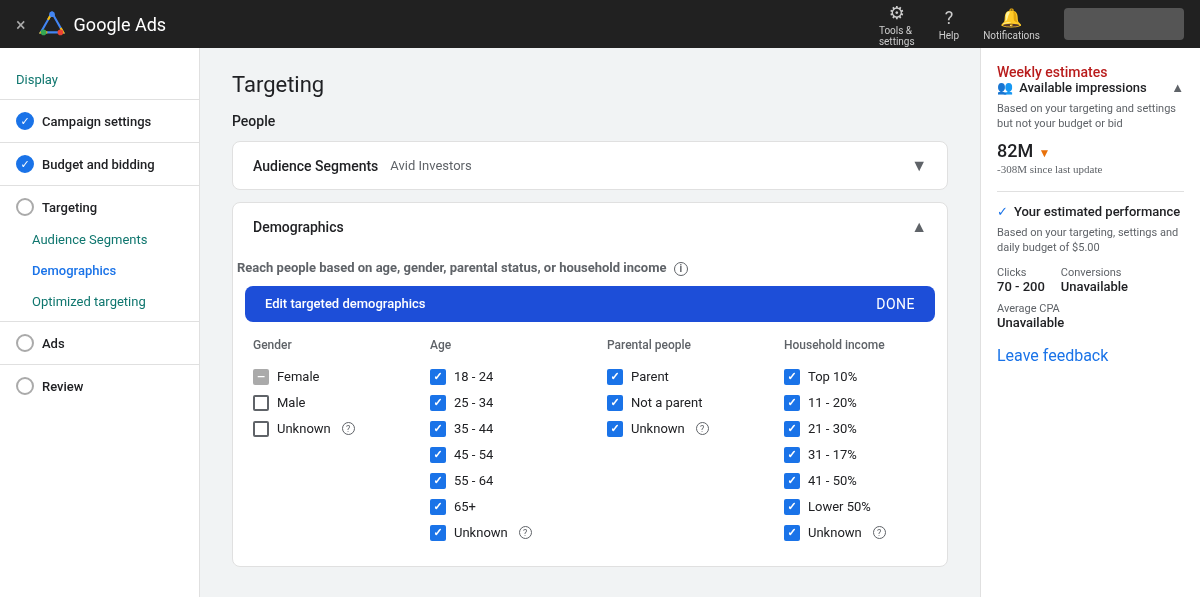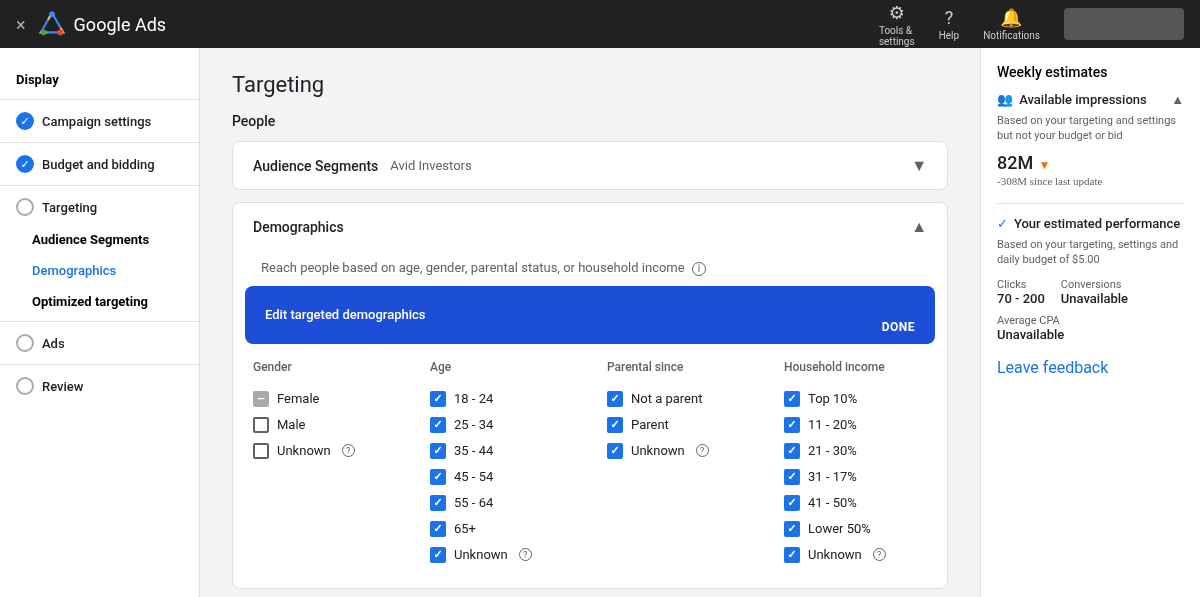--- a/index.html
+++ b/index.html
@@ -18,21 +18,21 @@
     .topnav-actions { display: flex; align-items: center; gap: 24px; }
     .topnav-action { display: flex; flex-direction: column; align-items: center; color: #ccc; font-size: 10px; cursor: pointer; gap: 2px; }
     .topnav-action-icon { font-size: 18px; }
     .topnav-search { background: #555; border: none; border-radius: 4px; width: 120px; height: 32px; }
 
     
     .layout { display: flex; margin-top: 48px; height: calc(100vh - 48px); }
 
     
     .sidebar { width: 200px; background: white; padding: 16px 0; border-right: 1px solid #e0e0e0; flex-shrink: 0; overflow-y: auto; }
-    .sidebar-item { padding: 8px 16px; cursor: pointer; display: flex; align-items: center; gap: 8px; font-size: 13px; color: #000000; font-weight: bold; }
+    .sidebar-item { padding: 8px 16px; cursor: pointer; display: flex; align-items: center; gap: 8px; font-size: 13px; color: #0f766e; }
     .sidebar-item.active { color: #1a73e8; font-weight: 500; }
     .sidebar-item.section-header { font-size: 13px; color: #202124; font-weight: 500; padding-left: 16px; }
     .sidebar-item.sub { padding-left: 32px; font-size: 13px; }
     .sidebar-item.sub.active { color: #1a73e8; font-weight: 500; }
     .sidebar-circle { width: 18px; height: 18px; border-radius: 50%; border: 2px solid #aaa; display: flex; align-items: center; justify-content: center; flex-shrink: 0; }
     .sidebar-circle.filled { background: #1a73e8; border-color: #1a73e8; color: white; font-size: 11px; }
     .sidebar-divider { height: 1px; background: #e0e0e0; margin: 4px 0; }
 
     
     .main { flex: 1; overflow-y: auto; padding: 24px 32px; }
@@ -43,43 +43,43 @@
     .card { background: white; border-radius: 8px; border: 1px solid #e0e0e0; margin-bottom: 12px; overflow: hidden; }
     .card-header { display: flex; align-items: center; justify-content: space-between; padding: 14px 20px; cursor: pointer; }
     .card-header-title { font-size: 14px; font-weight: 500; color: #202124; }
     .card-header-subtitle { font-size: 13px; color: #5f6368; margin-left: 12px; }
     .card-header-left { display: flex; align-items: center; }
     .chevron { font-size: 16px; color: #5f6368; }
 
     
     .demo-card { background: white; border: 1px solid #e0e0e0; border-radius: 8px; overflow: hidden; }
     .demo-header { display: flex; align-items: center; justify-content: space-between; padding: 14px 20px; }
-    .demo-description { font-size: 13px; color: #5f6368; padding: 10px 28px; }
+    .demo-description { font-size: 13px; color: #5f6368; padding: 10px 4px; font-weight: bold; }
     .info-icon { display: inline-flex; align-items: center; justify-content: center; width: 14px; height: 14px; border-radius: 50%; border: 1px solid #5f6368; color: #5f6368; font-size: 10px; margin-left: 4px; vertical-align: middle; cursor: pointer; }
 
     
     .edit-bar { background: #1d4ed8; display: flex; align-items: center; justify-content: space-between; padding: 10px 20px; margin: 0 12px; border-radius: 8px; }
     .edit-bar-title { color: white; font-size: 13px; font-weight: 500; }
-    .edit-bar-done { color: white; font-size: 12px; font-weight: 700; cursor: pointer; letter-spacing: 0.5px; margin-top: 24px; }
+    .edit-bar-done { color: white; font-size: 14px; font-weight: 400; cursor: pointer; letter-spacing: 0.5px; }
 
     
     .demo-table { display: grid; grid-template-columns: 1fr 1fr 1fr 1fr; padding: 8px 12px 12px; gap: 18px; }
     .demo-col { padding: 8px; }
     .demo-col-header { font-size: 12px; font-weight: 500; color: #5f6368; margin-bottom: 8px; padding-bottom: 4px; }
     .demo-row { display: flex; align-items: center; gap: 8px; padding: 5px 0; font-size: 13px; color: #202124; }
     .cb-blue { width: 16px; height: 16px; background: #1a73e8; border-radius: 2px; display: flex; align-items: center; justify-content: center; flex-shrink: 0; }
     .cb-blue::after { content: '✓'; color: white; font-size: 11px; font-weight: bold; }
     .cb-gray { width: 16px; height: 16px; background: #aaa; border-radius: 2px; display: flex; align-items: center; justify-content: center; flex-shrink: 0; }
     .cb-gray::after { content: '—'; color: white; font-size: 10px; font-weight: bold; }
     .cb-empty { width: 16px; height: 16px; border: 2px solid #5f6368; border-radius: 2px; flex-shrink: 0; }
     .help-icon { display: inline-flex; align-items: center; justify-content: center; width: 13px; height: 13px; border-radius: 50%; border: 1px solid #5f6368; color: #5f6368; font-size: 9px; margin-left: 3px; cursor: pointer; flex-shrink: 0; }
 
     
     .right-panel { width: 220px; background: white; border-left: 1px solid #e0e0e0; padding: 16px; flex-shrink: 0; overflow-y: auto; }
-    .right-panel-title { font-size: 14px; font-weight: 500; color: #000000; margin-bottom: 12px; }
+    .right-panel-title { font-size: 14px; font-weight: 500; color: #b91c1c; }
     .estimates-section { margin-bottom: 16px; }
     .estimates-header { display: flex; align-items: center; justify-content: space-between; margin-bottom: 6px; }
     .estimates-label { font-size: 13px; font-weight: 500; color: #202124; display: flex; align-items: center; gap: 6px; }
     .estimates-desc { font-size: 11px; color: #5f6368; line-height: 1.4; margin-bottom: 8px; }
     .impressions-value { font-size: 18px; font-weight: 500; color: #202124; }
     .impressions-sub { font-size: 11px; color: #5f6368; margin-top: 2px; font-family: Liberation Serif, serif; }
     .divider { height: 1px; background: #e0e0e0; margin: 12px 0; }
     .performance-section {}
     .perf-header { display: flex; align-items: center; gap: 6px; font-size: 13px; font-weight: 500; color: #202124; margin-bottom: 6px; }
     .perf-desc { font-size: 11px; color: #5f6368; line-height: 1.4; margin-bottom: 10px; }
@@ -244,28 +244,28 @@
             <span>65+</span>
           </div>
           <div class="demo-row">
             <div class="cb-blue"></div>
             <span>Unknown</span>
             <span class="help-icon">?</span>
           </div>
         </div>
 
         <div class="demo-col">
-          <div class="demo-col-header">Parental since</div>
+          <div class="demo-col-header">Parental people</div>
+          <div class="demo-row">
+            <div class="cb-blue"></div>
+            <span>Parent</span>
+          </div>
           <div class="demo-row">
             <div class="cb-blue"></div>
             <span>Not a parent</span>
-          </div>
-          <div class="demo-row">
-            <div class="cb-blue"></div>
-            <span>Parent</span>
           </div>
           <div class="demo-row">
             <div class="cb-blue"></div>
             <span>Unknown</span>
             <span class="help-icon">?</span>
           </div>
         </div>
 
         <div class="demo-col">
           <div class="demo-col-header">Household income</div>

